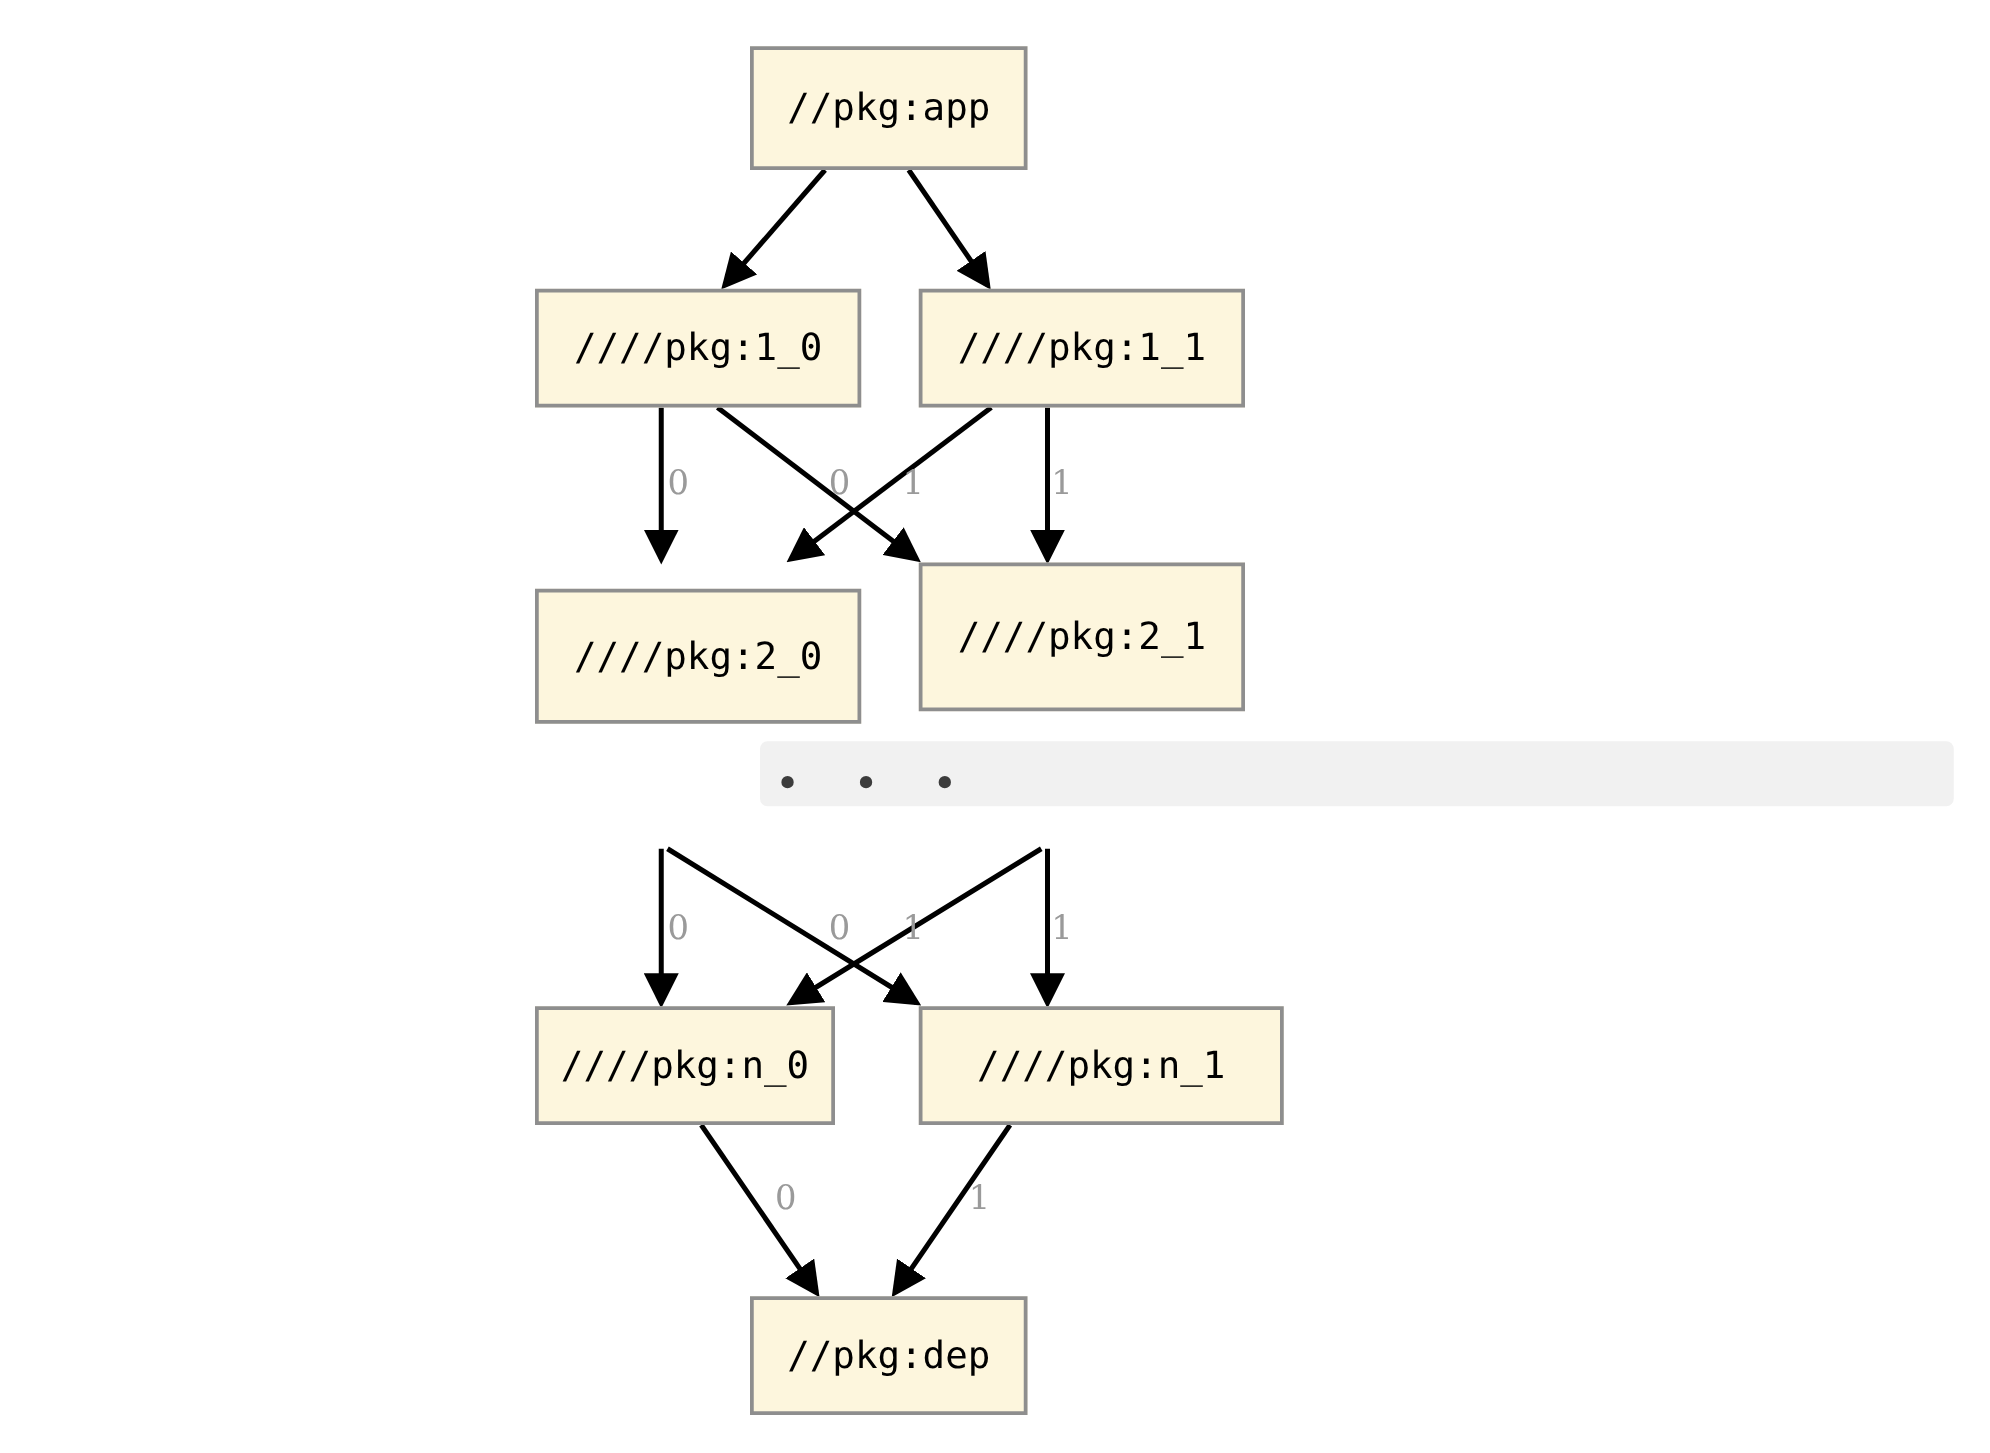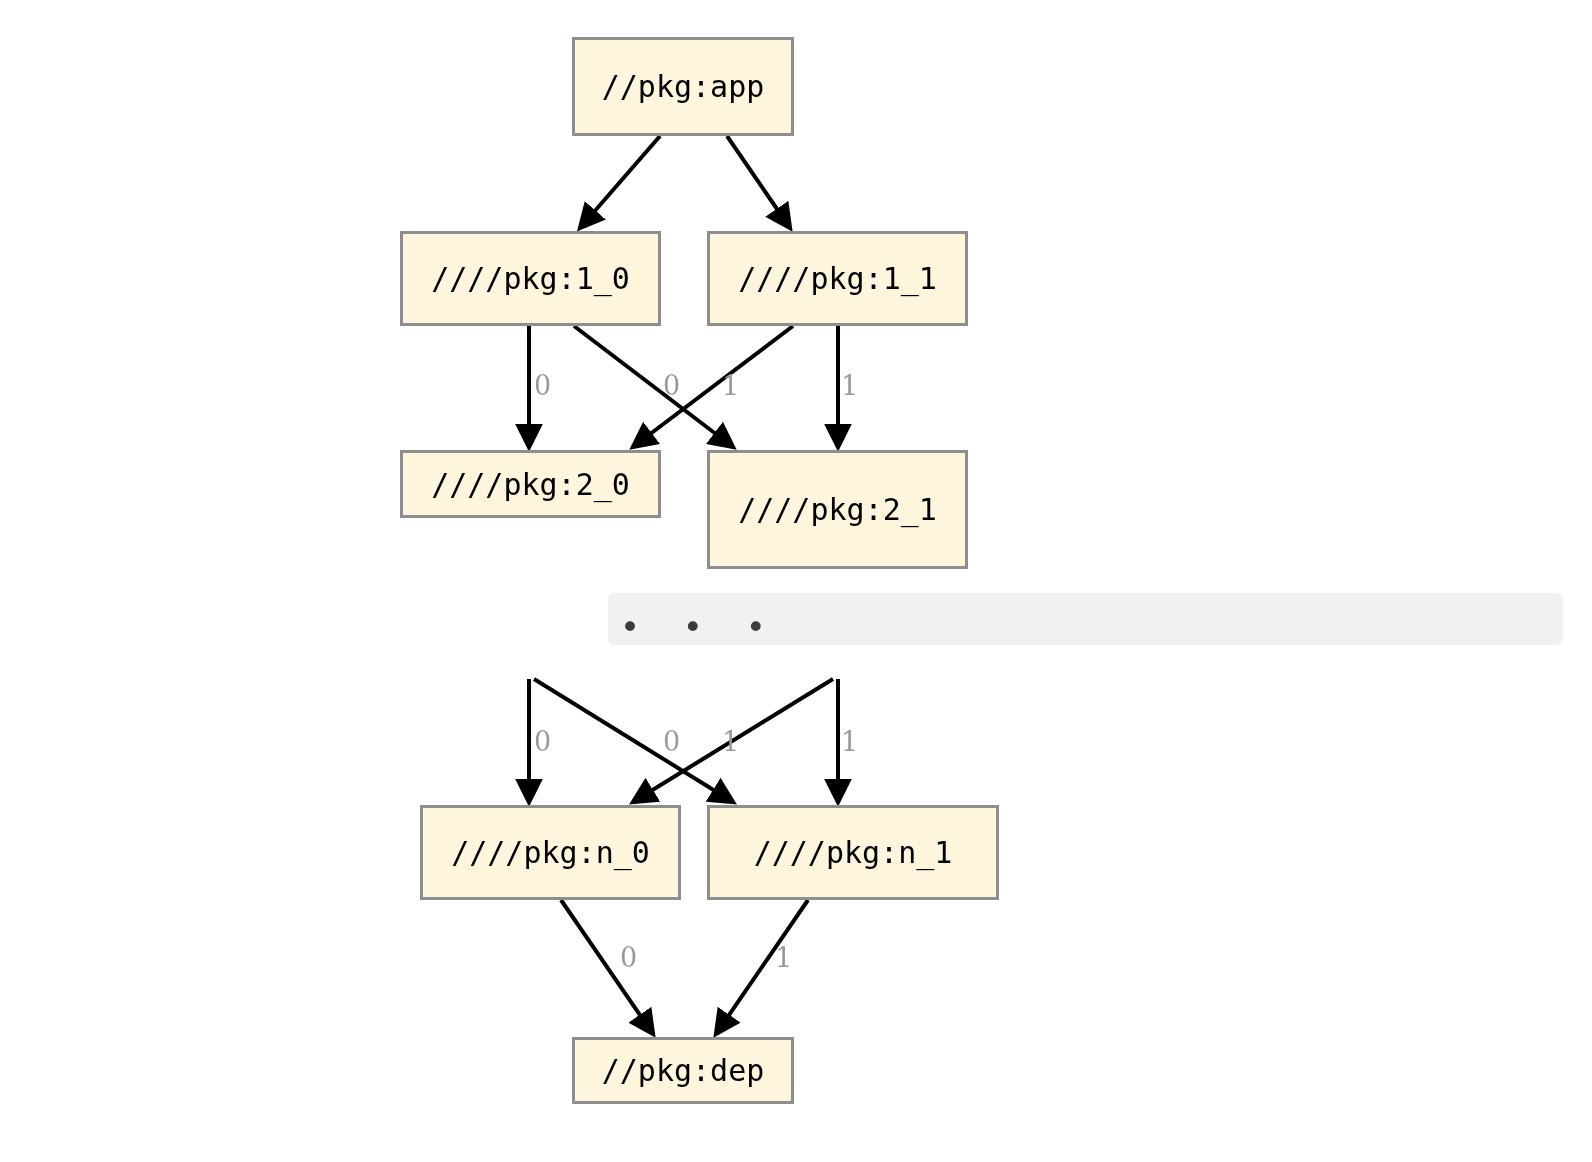--- a/index.html
+++ b/index.html
@@ -25,20 +25,21 @@
     height: 1162px;
   }
   .node-box {
     position: absolute;
     box-sizing: border-box;
     background: #fdf6dd;
     border: 3px solid #a21caf;
     display: flex;
     align-items: center;
     justify-content: center;
+    margin-left: 28px;
   }
   .node-label {
     font-family: "DejaVu Sans Mono", monospace;
     font-size: 30px;
     color: #000000;
     letter-spacing: 0px;
     white-space: nowrap;
   }
   .ellipsis-band {
     position: absolute;
@@ -109,33 +110,33 @@
   <div id="nodes-layer">
       <div class="node-box" style="left: 572px; top: 37px; width: 222px; height: 99px; background: rgb(253, 246, 221); border-color: rgb(142, 142, 142);">
         <span class="node-label">//pkg:app</span>
       </div>
       <div class="node-box" style="left: 400px; top: 231px; width: 261px; height: 95px; background: rgb(253, 246, 221); border-color: rgb(142, 142, 142); align-items: center;">
         <span class="node-label">////pkg:1_0</span>
       </div>
       <div class="node-box" style="left: 707px; top: 231px; width: 261px; height: 95px; background: rgb(253, 246, 221); border-color: rgb(142, 142, 142);">
         <span class="node-label">////pkg:1_1</span>
       </div>
-      <div class="node-box" style="left: 400px; top: 450px; width: 261px; height: 68px; background: rgb(253, 246, 221); border-color: rgb(142, 142, 142);">
+      <div class="node-box" style="left: 400px; top: 471px; width: 261px; height: 108px; background: rgb(253, 246, 221); border-color: rgb(142, 142, 142);">
         <span class="node-label">////pkg:2_0</span>
       </div>
       <div class="node-box" style="left: 707px; top: 450px; width: 261px; height: 119px; background: rgb(253, 246, 221); border-color: rgb(142, 142, 142);">
         <span class="node-label">////pkg:2_1</span>
       </div>
-      <div class="node-box" style="left: 420px; top: 805px; width: 261px; height: 95px; background: rgb(253, 246, 221); border-color: rgb(142, 142, 142);">
+      <div class="node-box" style="left: 400px; top: 805px; width: 240px; height: 95px; background: rgb(253, 246, 221); border-color: rgb(142, 142, 142);">
         <span class="node-label">////pkg:n_0</span>
       </div>
       <div class="node-box" style="left: 707px; top: 805px; width: 292px; height: 95px; background: rgb(253, 246, 221); border-color: rgb(142, 142, 142);">
         <span class="node-label">////pkg:n_1</span>
       </div>
-      <div class="node-box" style="left: 572px; top: 1037px; width: 222px; height: 67px; background: rgb(253, 246, 221); border-color: rgb(142, 142, 142);">
+      <div class="node-box" style="left: 572px; top: 1037px; width: 222px; height: 95px; background: rgb(253, 246, 221); border-color: rgb(142, 142, 142);">
         <span class="node-label">//pkg:dep</span>
       </div>
     </div>
 
   <div class="ellipsis-band" id="divider-band" style="left: 608px; top: 593px; width: 955px; height: 52px; background: rgb(241, 241, 241);">
     <span class="ellipsis-dots">•  •  •</span>
   </div>
 
 </div>
 

